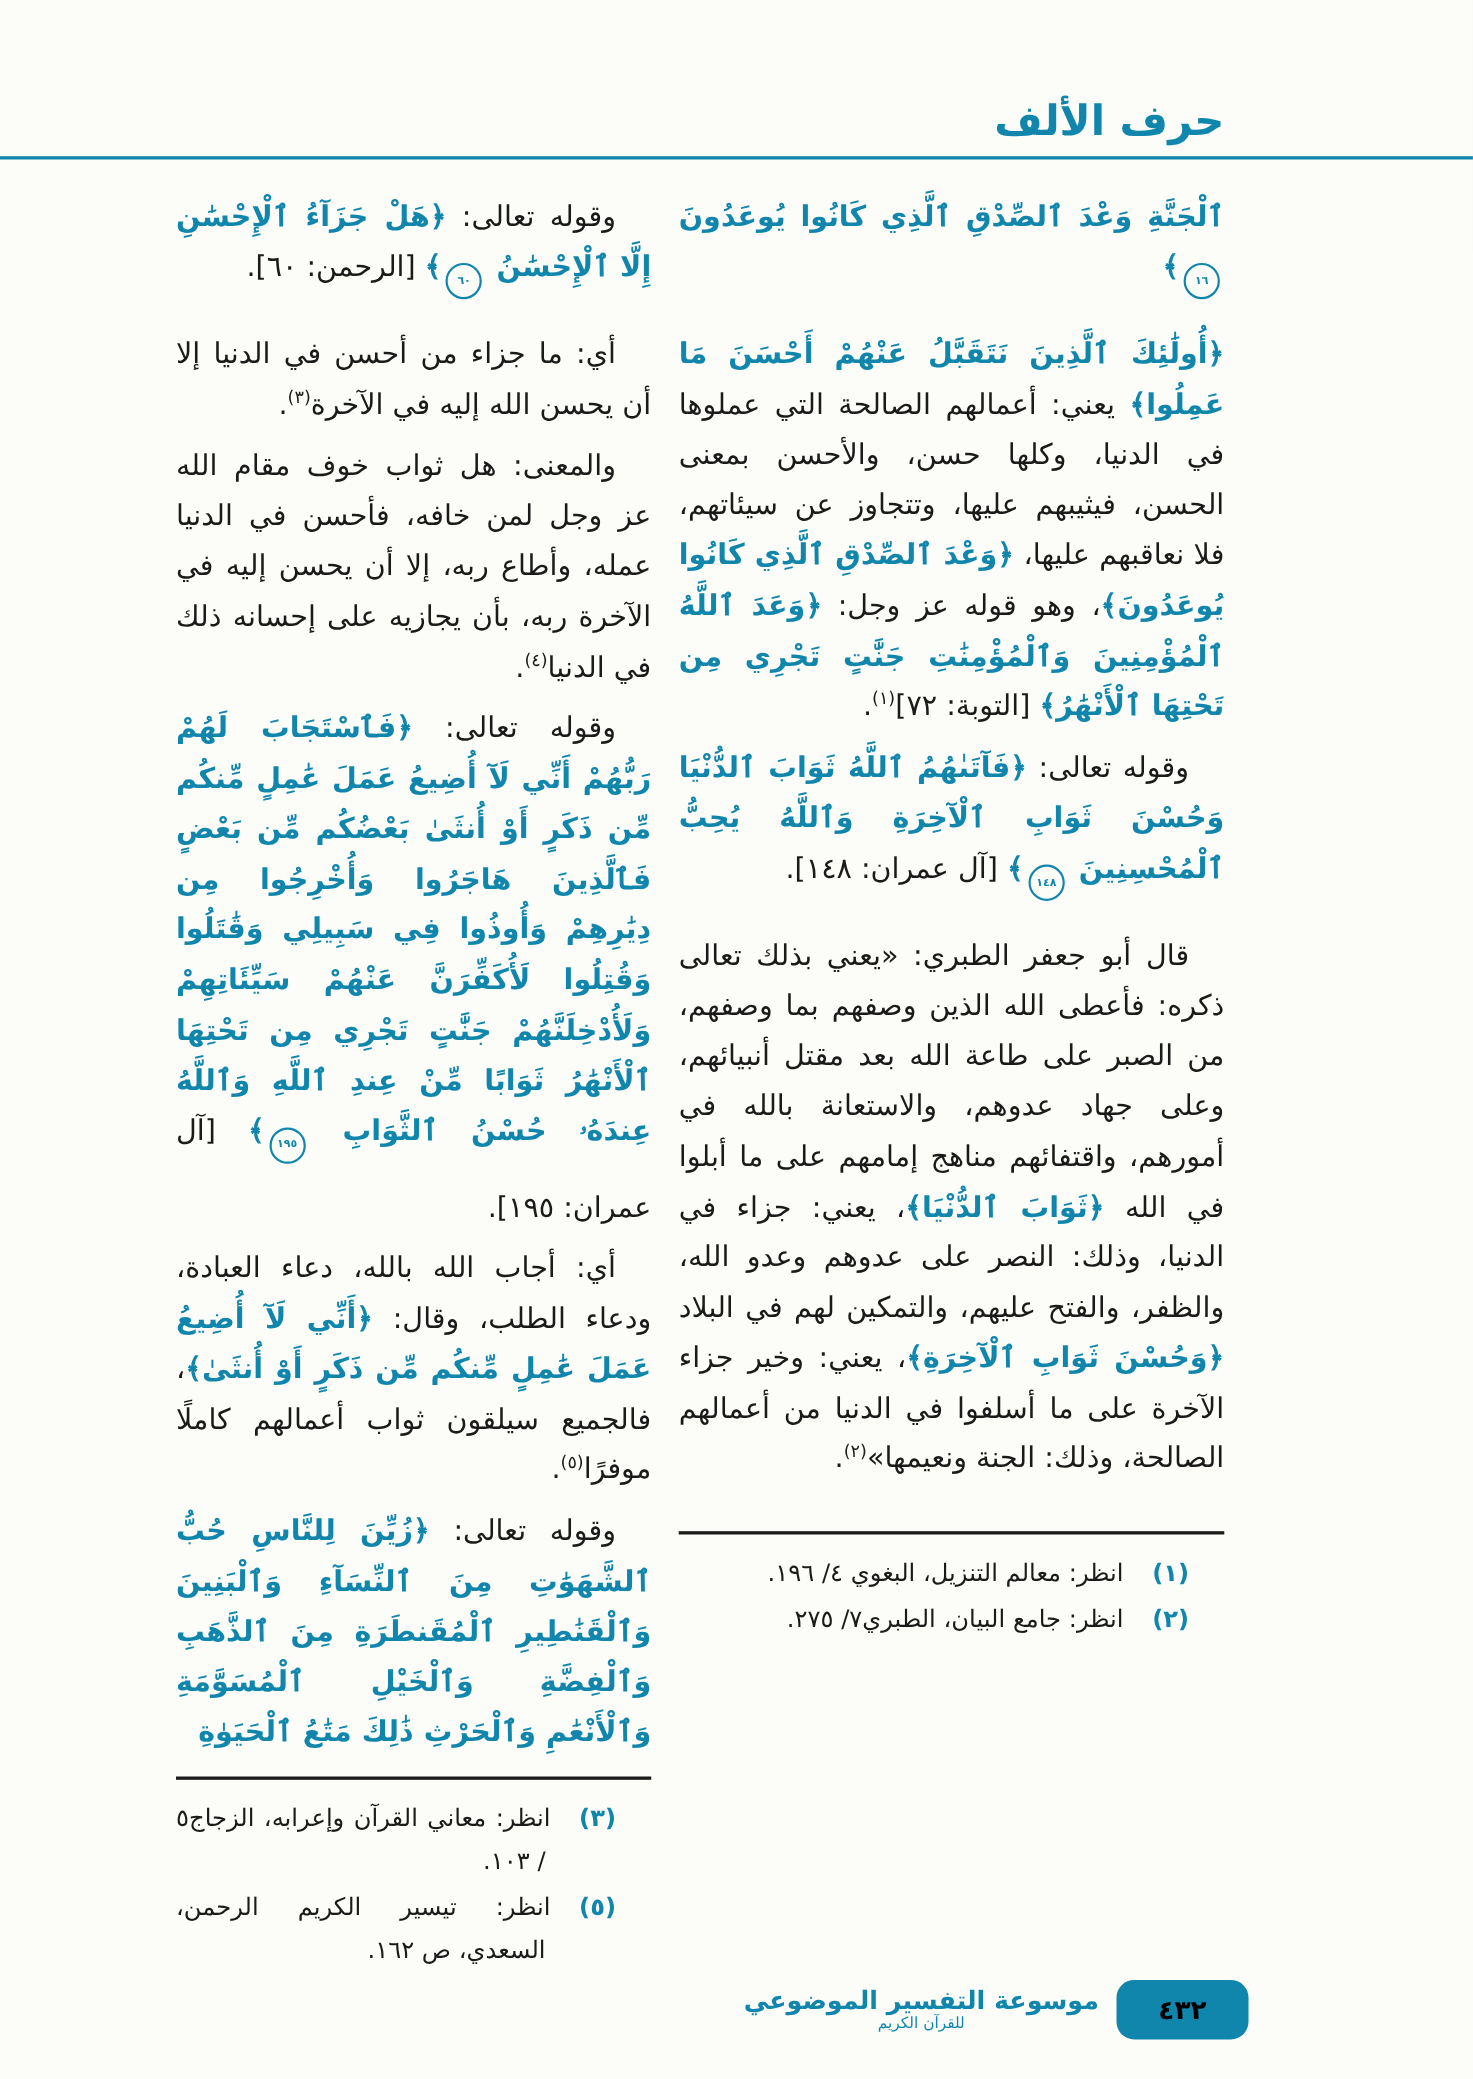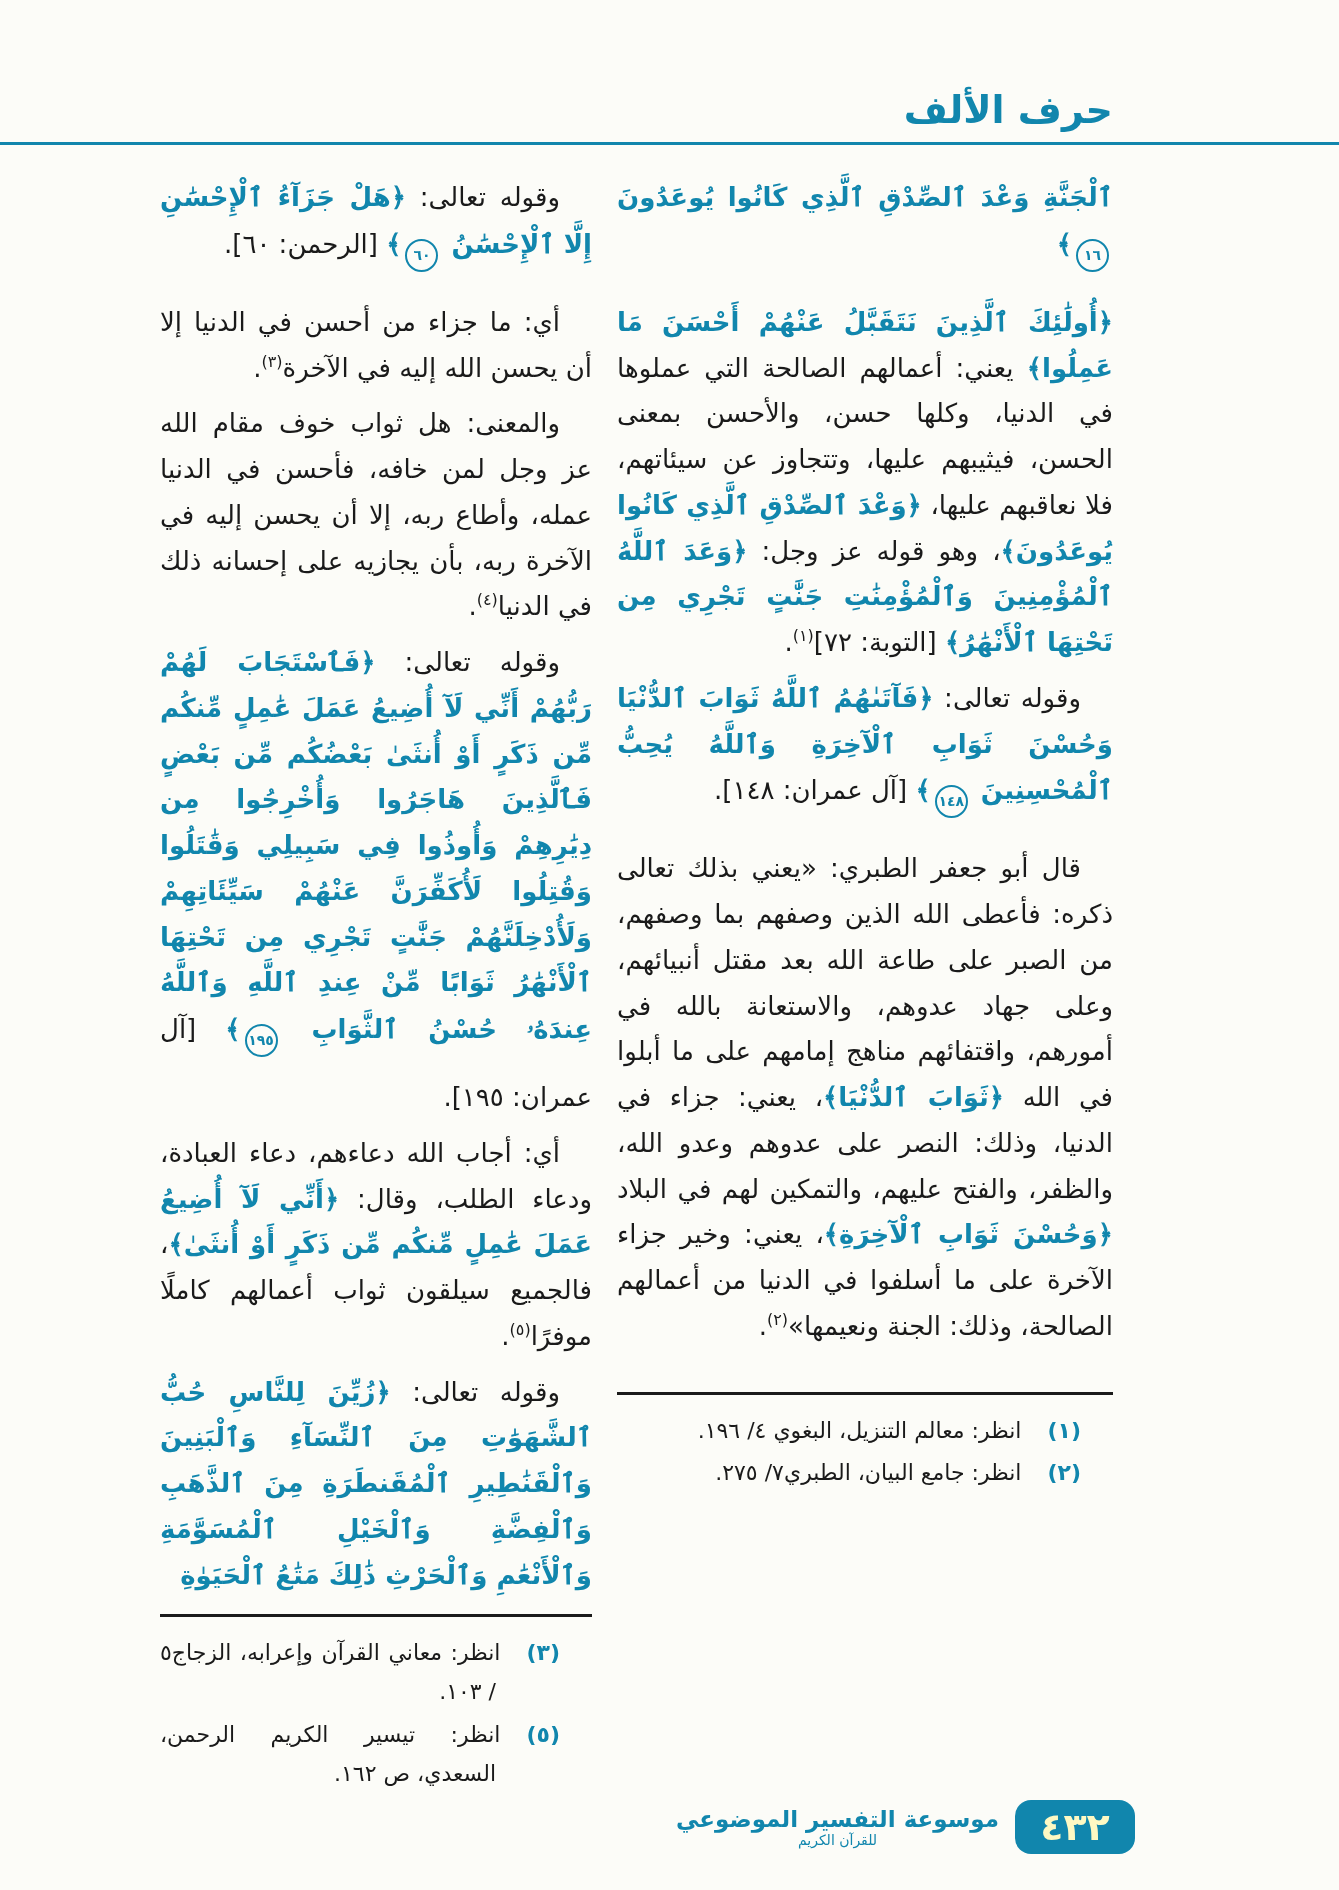--- a/index.html
+++ b/index.html
@@ -78,21 +78,21 @@
     color:var(--ink);
   }
   .ayah{
     display:inline-flex;
     align-items:center;
     justify-content:center;
     width:33px;
     height:33px;
     border:2px solid var(--accent);
     border-radius:50%;
-    font-size:14px;
+    font-size:10px;
     font-weight:bold;
     color:var(--accent);
     vertical-align:-7px;
     margin:18px 4px;
     text-indent:0;
   }
   
   .footnotes{
     margin-top:auto;
     padding-top:6px;
@@ -128,22 +128,22 @@
   }
   .page-badge{
     min-width:120px;
     height:54px;
     padding:0 18px;
     background:var(--accent);
     border-radius:16px;
     display:flex;
     align-items:center;
     justify-content:center;
-    color:#fef9c3;
-    font-size:38px;
+    color:#000000;
+    font-size:24px;
     font-weight:bold;
   }
   .seal{
     text-align:center;
     color:var(--accent);
     line-height:1.15;
   }
   .seal-l1{
     font-size:23px;
     font-weight:bold;
@@ -187,21 +187,21 @@
     <div class="col col-left">
 
       <p class="para"><span>وقوله تعالى: </span><span class="q">﴿هَلْ جَزَآءُ ٱلْإِحْسَٰنِ إِلَّا ٱلْإِحْسَٰنُ </span><span class="ayah">٦٠</span><span class="q">﴾</span><span class="ref"> [الرحمن: ٦٠].</span></p>
 
       <p class="para"><span>أي: ما جزاء من أحسن في الدنيا إلا أن يحسن الله إليه في الآخرة</span><span class="note">(٣)</span><span>.</span></p>
 
       <p class="para"><span>والمعنى: هل ثواب خوف مقام الله عز وجل لمن خافه، فأحسن في الدنيا عمله، وأطاع ربه، إلا أن يحسن إليه في الآخرة ربه، بأن يجازيه على إحسانه ذلك في الدنيا</span><span class="note">(٤)</span><span>.</span></p>
 
       <p class="para"><span>وقوله تعالى: </span><span class="q">﴿فَٱسْتَجَابَ لَهُمْ رَبُّهُمْ أَنِّي لَآ أُضِيعُ عَمَلَ عَٰمِلٍ مِّنكُم مِّن ذَكَرٍ أَوْ أُنثَىٰ بَعْضُكُم مِّن بَعْضٍ فَٱلَّذِينَ هَاجَرُوا وَأُخْرِجُوا مِن دِيَٰرِهِمْ وَأُوذُوا فِي سَبِيلِي وَقَٰتَلُوا وَقُتِلُوا لَأُكَفِّرَنَّ عَنْهُمْ سَيِّئَاتِهِمْ وَلَأُدْخِلَنَّهُمْ جَنَّٰتٍ تَجْرِي مِن تَحْتِهَا ٱلْأَنْهَٰرُ ثَوَابًا مِّنْ عِندِ ٱللَّهِ وَٱللَّهُ عِندَهُۥ حُسْنُ ٱلثَّوَابِ </span><span class="ayah">١٩٥</span><span class="q">﴾</span><span class="ref"> [آل عمران: ١٩٥].</span></p>
 
-      <p class="para"><span>أي: أجاب الله دعاءهم، دعاء العبادة، ودعاء الطلب، وقال: </span><span class="q">﴿أَنِّي لَآ أُضِيعُ عَمَلَ عَٰمِلٍ مِّنكُم مِّن ذَكَرٍ أَوْ أُنثَىٰ﴾</span><span>، فالجميع سيلقون ثواب أعمالهم كاملًا موفرًا</span><span class="note">(٥)</span><span>.</span></p>
+      <p class="para"><span>أي: أجاب الله بالله، دعاء العبادة، ودعاء الطلب، وقال: </span><span class="q">﴿أَنِّي لَآ أُضِيعُ عَمَلَ عَٰمِلٍ مِّنكُم مِّن ذَكَرٍ أَوْ أُنثَىٰ﴾</span><span>، فالجميع سيلقون ثواب أعمالهم كاملًا موفرًا</span><span class="note">(٥)</span><span>.</span></p>
 
       <p class="para"><span>وقوله تعالى: </span><span class="q">﴿زُيِّنَ لِلنَّاسِ حُبُّ ٱلشَّهَوَٰتِ مِنَ ٱلنِّسَآءِ وَٱلْبَنِينَ وَٱلْقَنَٰطِيرِ ٱلْمُقَنطَرَةِ مِنَ ٱلذَّهَبِ وَٱلْفِضَّةِ وَٱلْخَيْلِ ٱلْمُسَوَّمَةِ وَٱلْأَنْعَٰمِ وَٱلْحَرْثِ ذَٰلِكَ مَتَٰعُ ٱلْحَيَوٰةِ</span></p>
 
       <div class="footnotes">
         <div class="fn-sep"></div>
         <div class="fn-item"><span class="fn-num">(٣)</span><span class="fn-text">انظر: معاني القرآن وإعرابه، الزجاج٥ / ١٠٣.</span></div>
         <div class="fn-item"><span class="fn-num">(٥)</span><span class="fn-text">انظر: تيسير الكريم الرحمن، السعدي، ص ١٦٢.</span></div>
       </div>
     </div>
 

